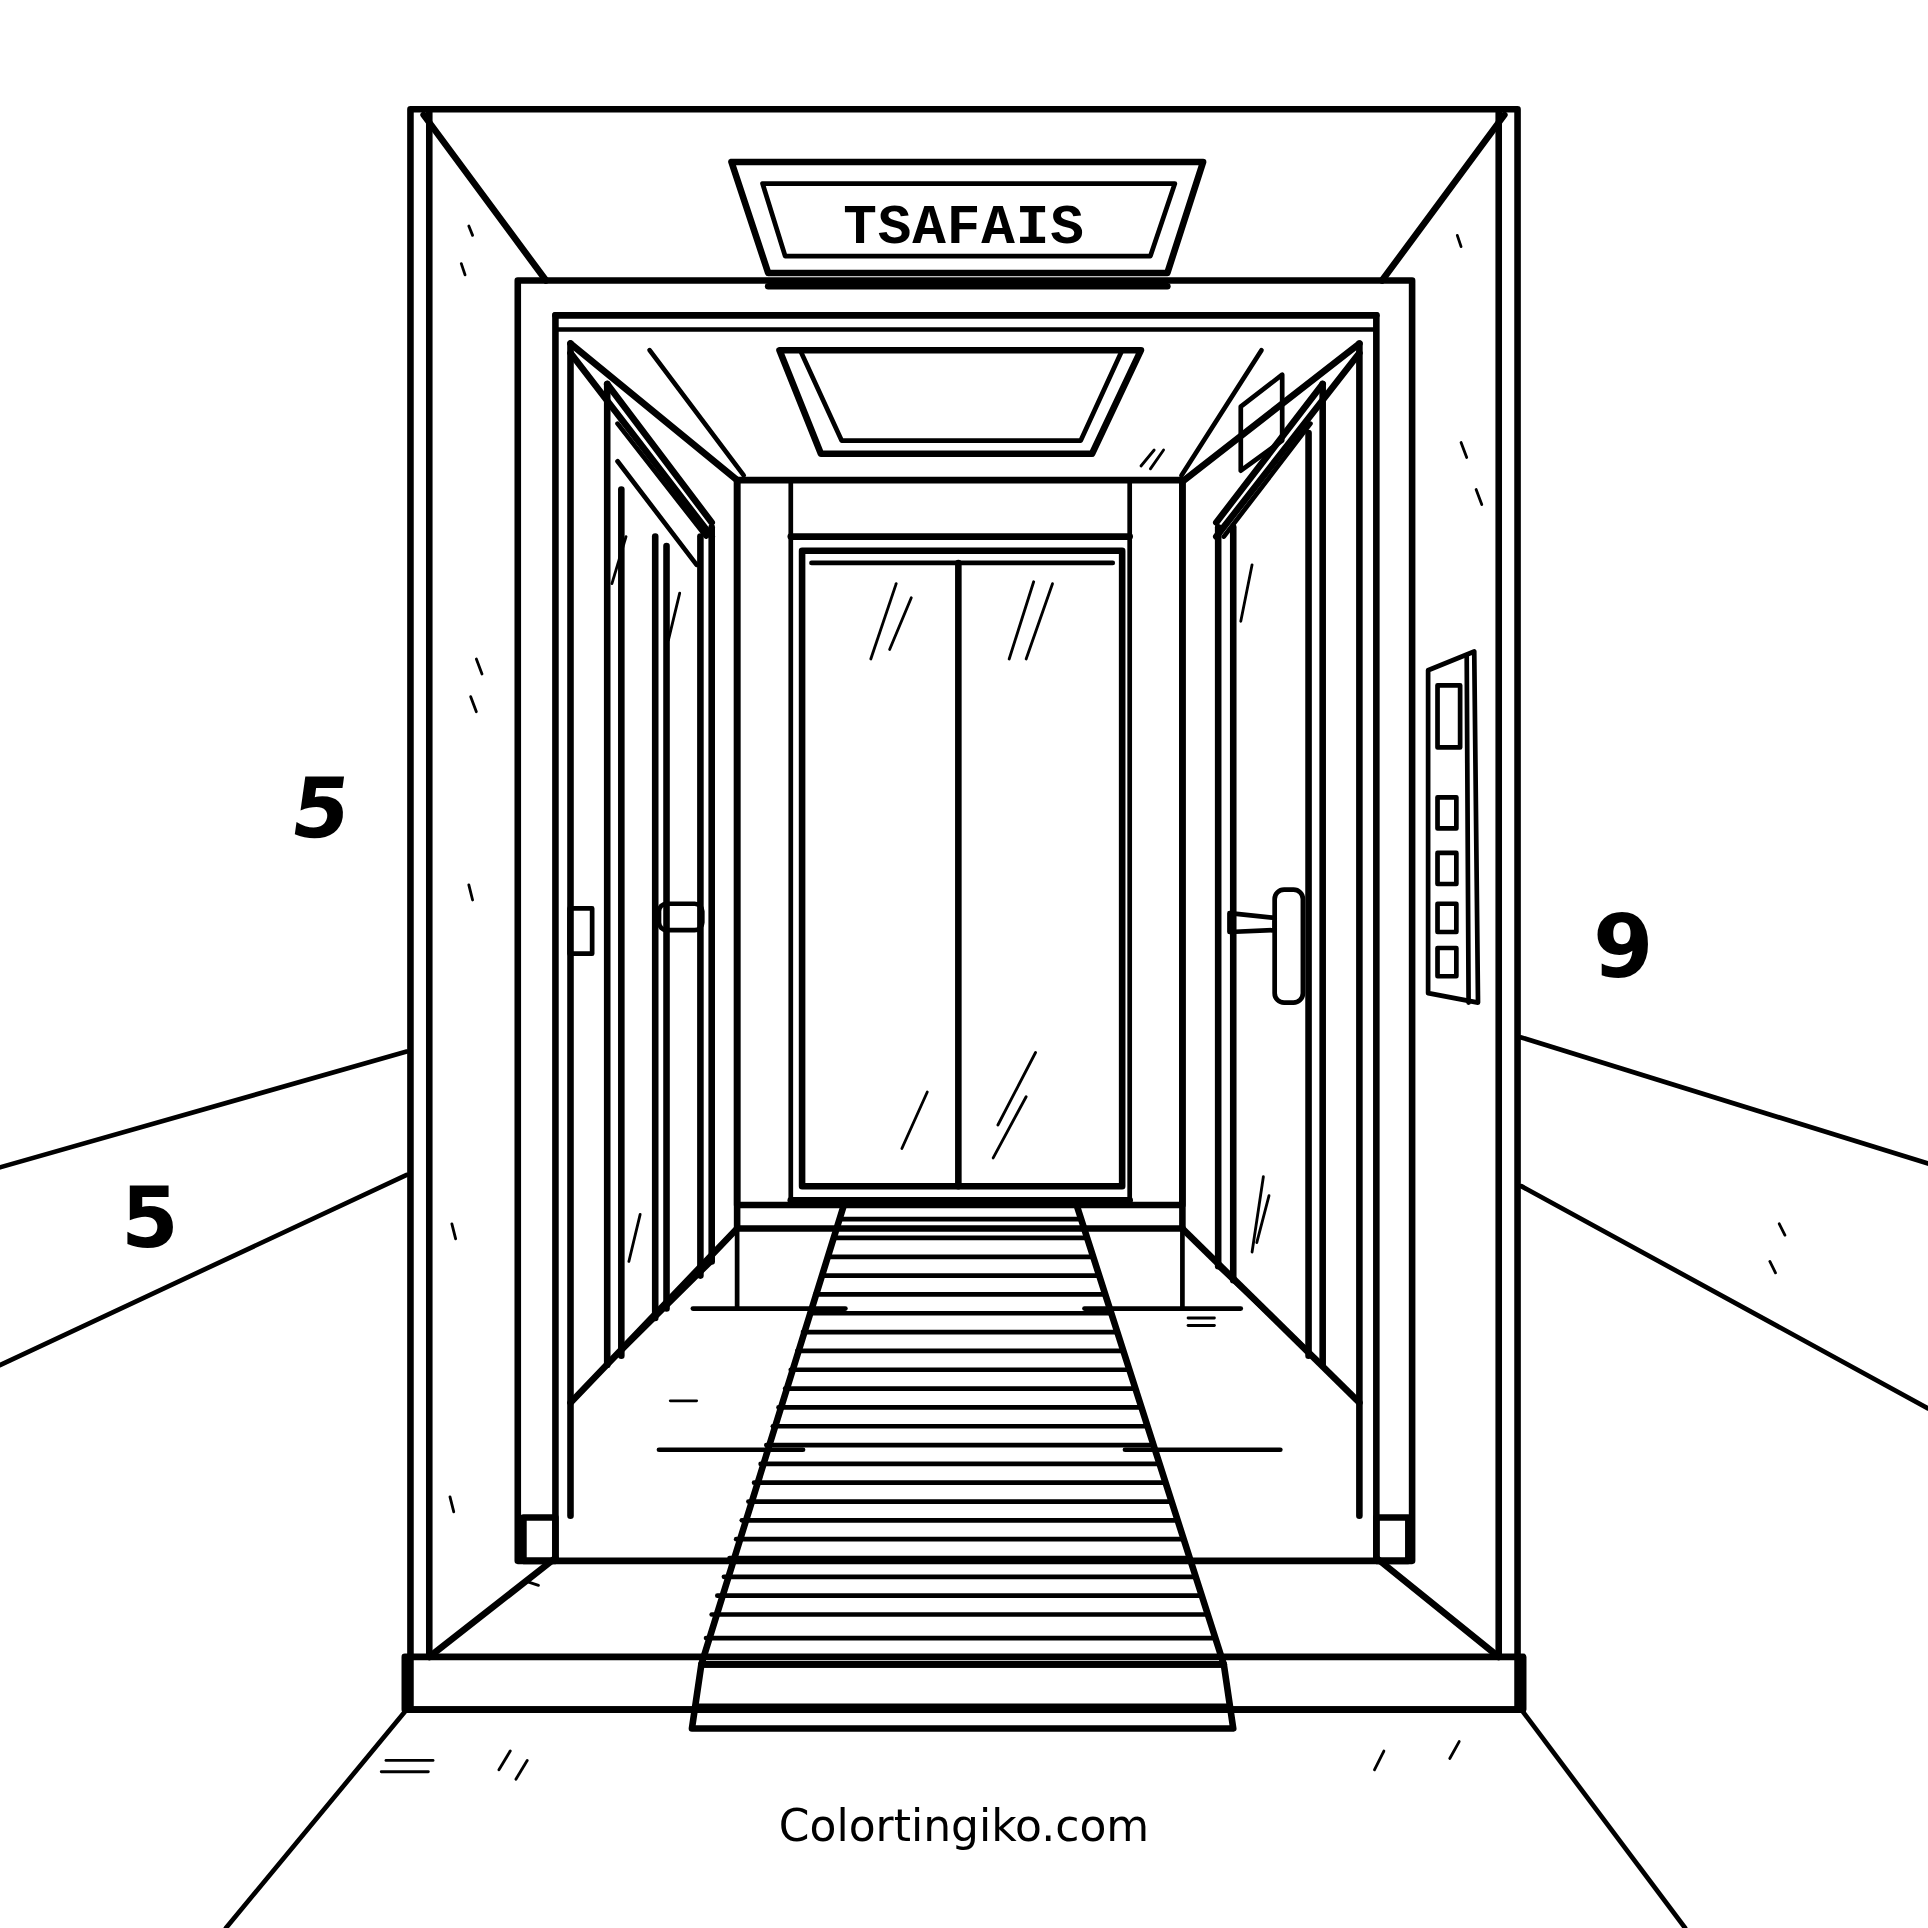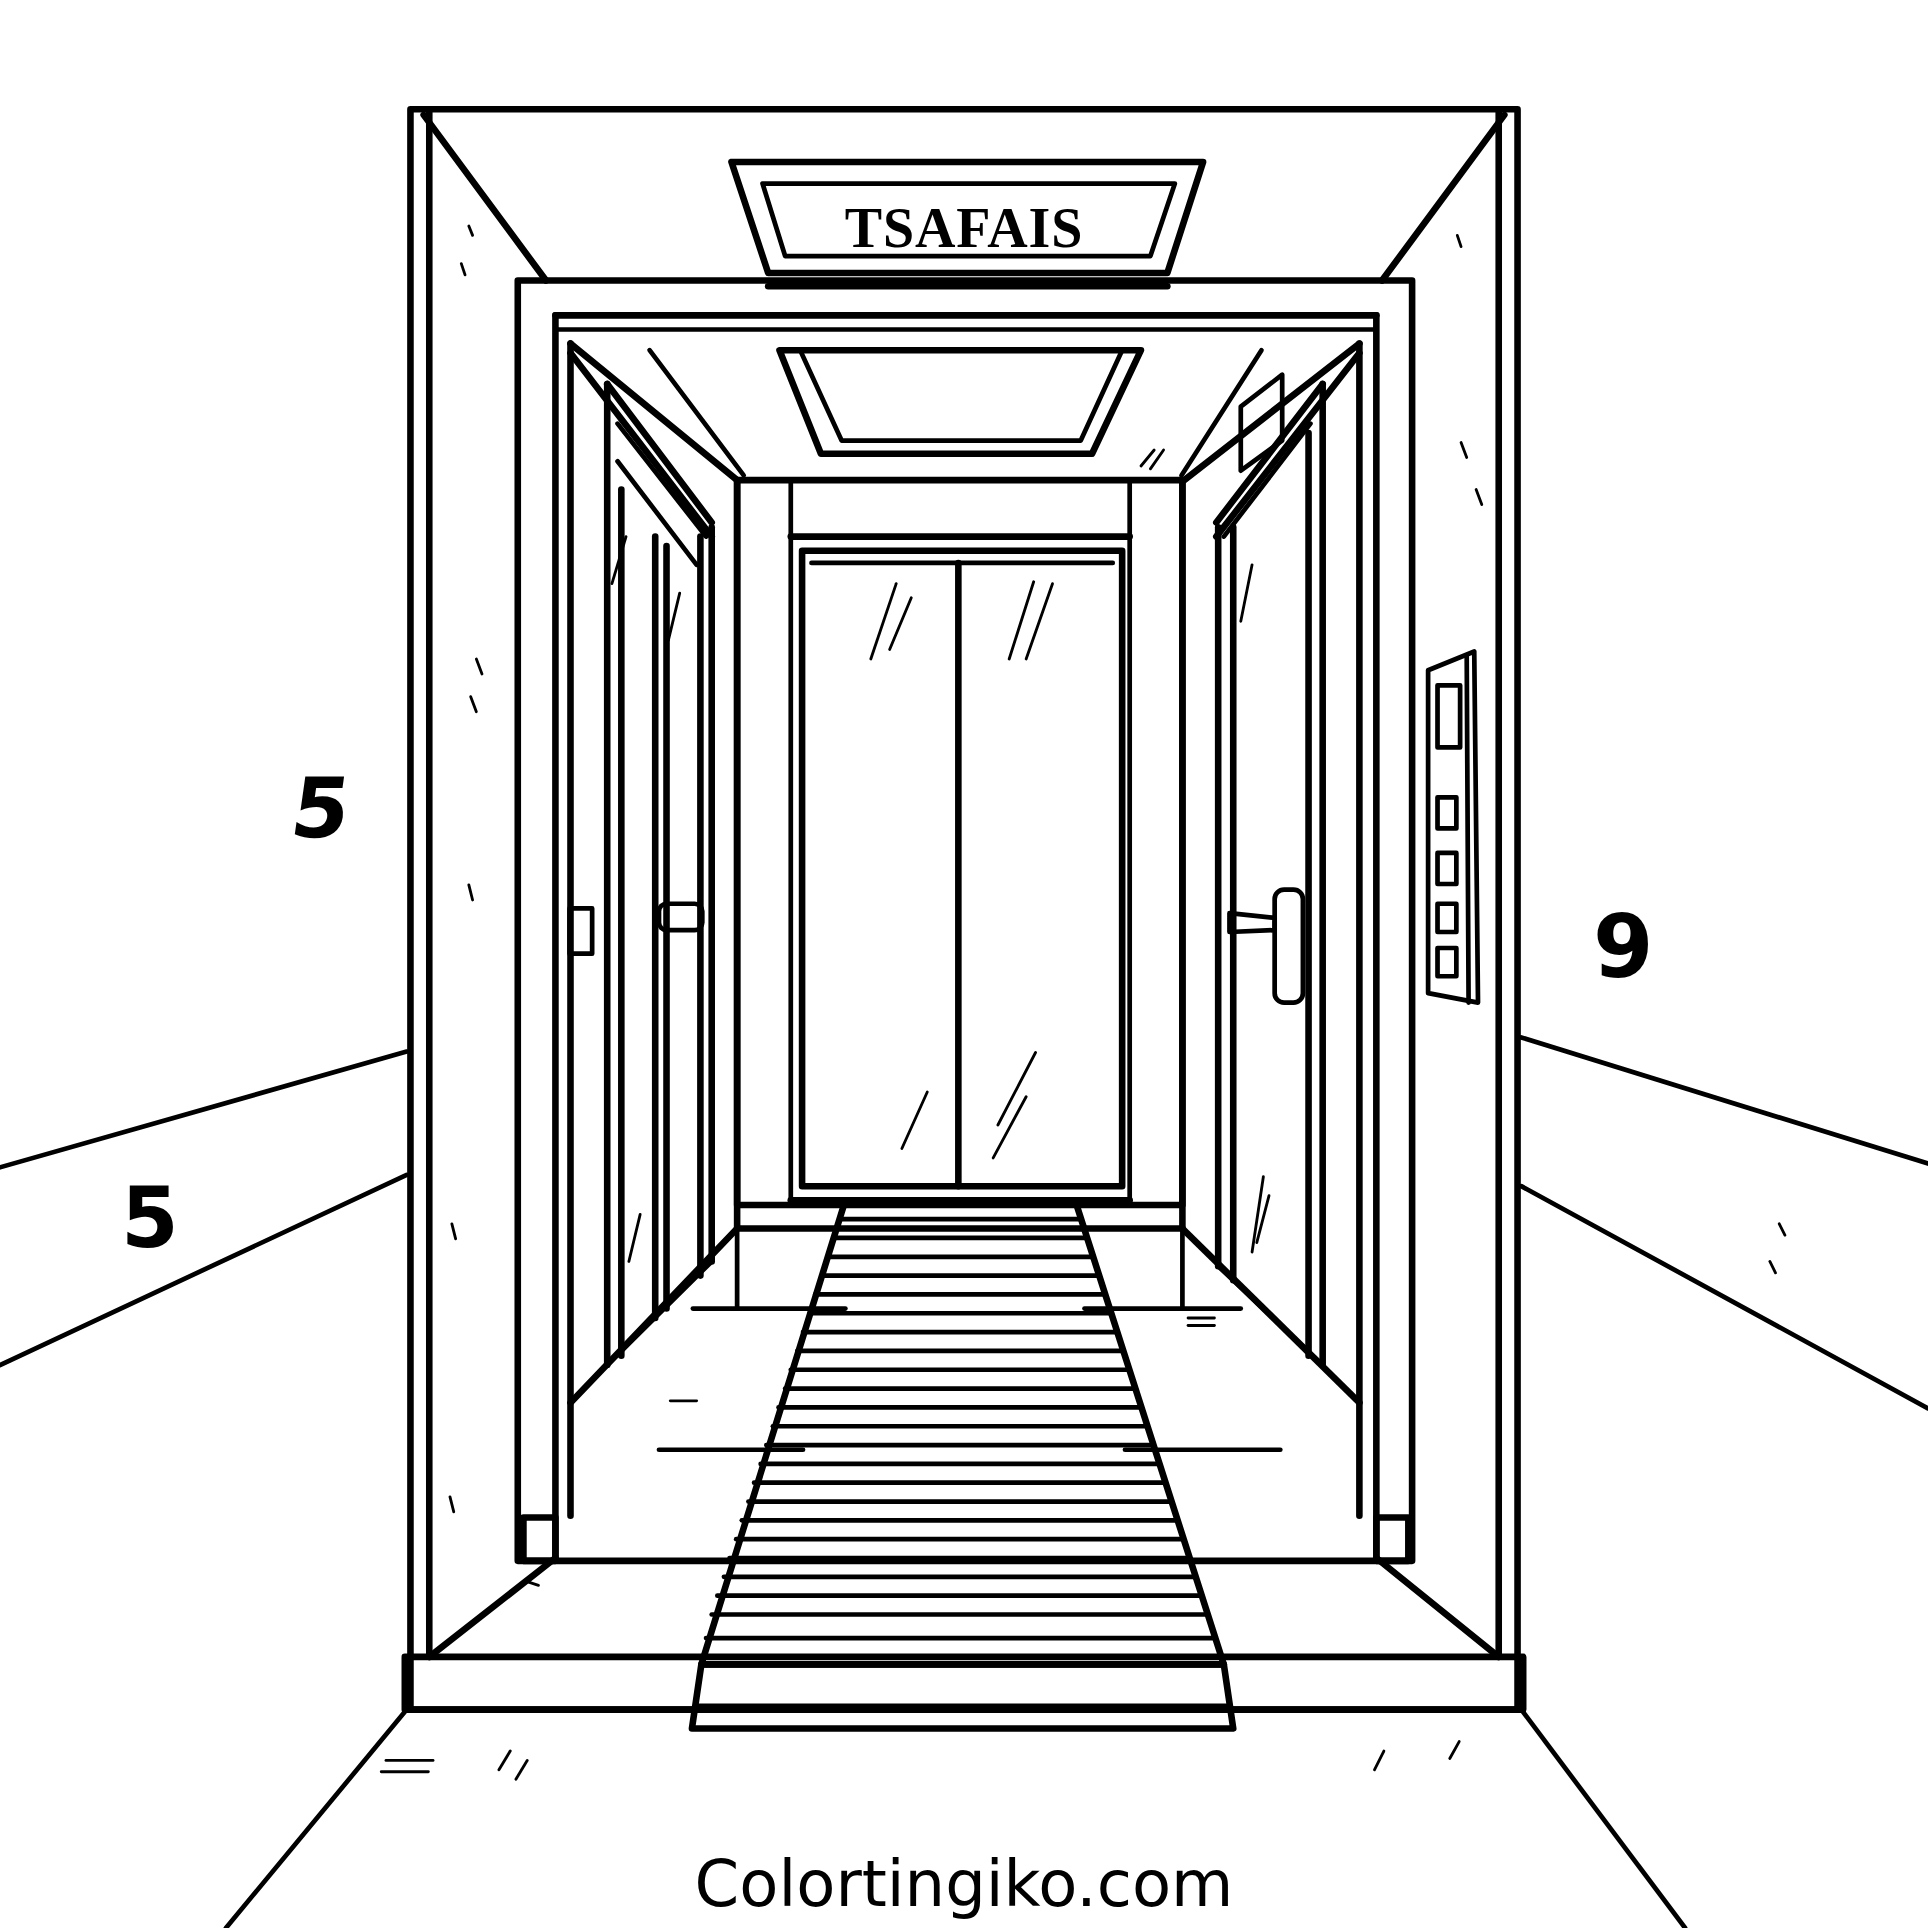--- a/index.html
+++ b/index.html
@@ -2,25 +2,25 @@
 <html style="font-size:15px"><head>
 <meta charset="utf-8">
 <style>
   html, body { margin: 0; padding: 0; background: #ffffff; }
   body { width: 1928px; height: 1928px; overflow: hidden; position: relative; font-family: "DejaVu Sans", sans-serif; }
   svg { position: absolute; left: 0; top: 0; }
   .ln { stroke: #000; fill: none; stroke-width: 7; stroke-linecap: round; stroke-linejoin: round; }
   .lt { stroke: #000; fill: none; stroke-width: 5; stroke-linecap: round; stroke-linejoin: round; }
   .th { stroke: #000; fill: none; stroke-width: 3; stroke-linecap: round; }
   .txt { position: absolute; color: #000; font-weight: bold; line-height: 1; white-space: nowrap; }
-  #sign-text { left: 0; top: 200px; width: 1928px; text-align: center; font-size: 56px; letter-spacing: 0.9px; font-family: Liberation Serif, serif; }
+  #sign-text { left: 0; top: 200px; width: 1928px; text-align: center; font-size: 56px; letter-spacing: 0.9px; font-family: Liberation Mono, monospace; }
   #num-left-top { left: 292px; top: 767px; font-size: 83px; transform: skewX(-8deg); }
   #num-left-bottom { left: 121px; top: 1177px; font-size: 83px; }
   #num-right { left: 1593px; top: 904px; font-size: 87px; }
-  #watermark { left: 0; top: 1852px; width: 1928px; text-align: center; font-size: 64px; font-weight: normal; font-family: "DejaVu Sans", sans-serif; letter-spacing: 0px; }
+  #watermark { left: 0; top: 1804px; width: 1928px; text-align: center; font-size: 44px; font-weight: normal; font-family: "DejaVu Sans", sans-serif; letter-spacing: 0px; }
 </style>
 </head>
 <body>
 
 <svg width="1928" height="1928" viewBox="0 0 2048 2048" xmlns="http://www.w3.org/2000/svg">
 
   <g>
     <line class="lt" x1="0" y1="1240" x2="432" y2="1117"></line>
     <line class="lt" x1="0" y1="1450" x2="432" y2="1248"></line>
     <line class="lt" x1="1616" y1="1102" x2="2048" y2="1236"></line>

